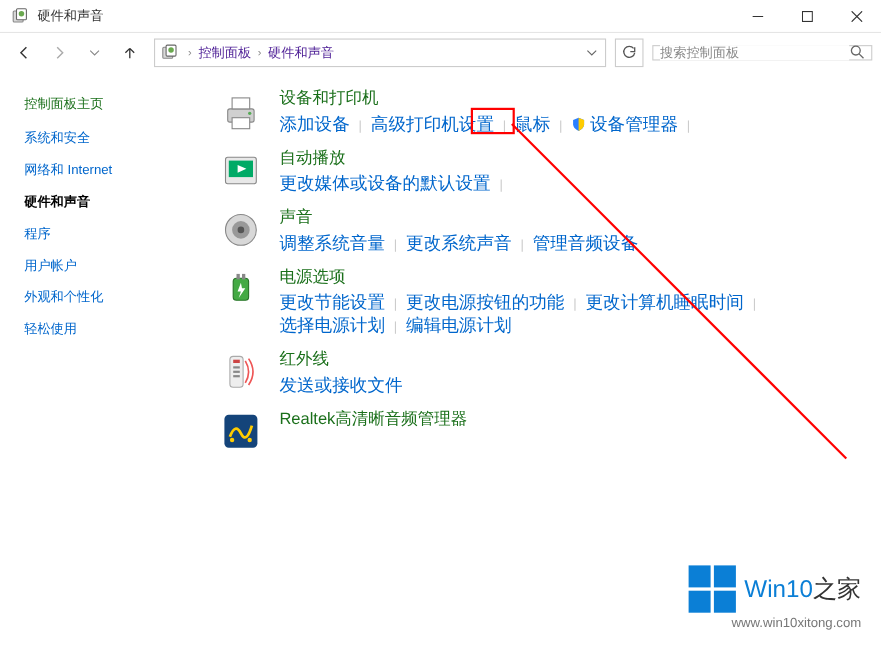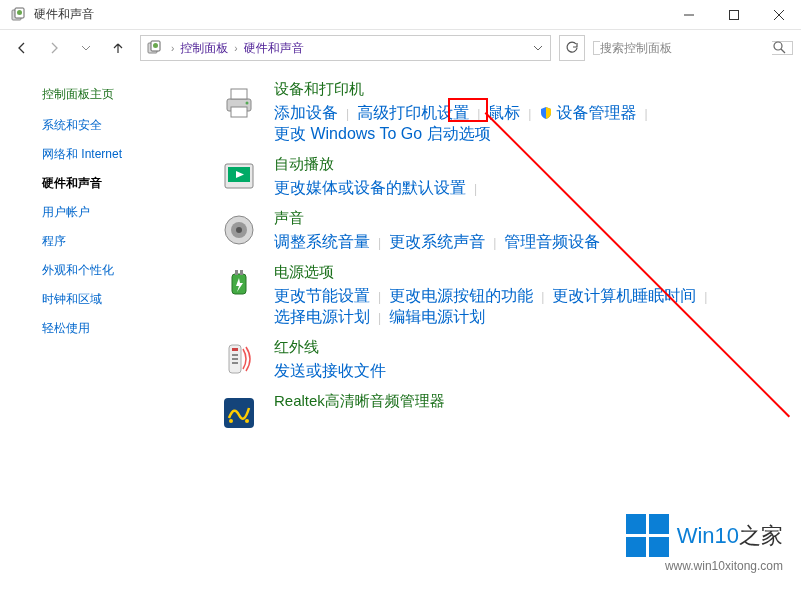--- a/index.html
+++ b/index.html
@@ -22,21 +22,21 @@
 .navbar .addrbox .sep { color: #888; padding: 0 2px; font-size: 10px; }
 .navbar .addrbox .spacer { flex: 1; }
 .navbar .addrbox .dropbtn { width: 18px; height: 22px; display: flex; align-items: center; justify-content: center; color: #666; border-left: 1px solid transparent; }
 .navbar .refbtn { width: 26px; height: 26px; border: 1px solid #ccc; display: flex; align-items: center; justify-content: center; color: #555; }
 .navbar .searchbox { width: 200px; height: 14px; border: 1px solid #ccc; display: flex; align-items: center; padding: 0 6px; margin-left: 4px; }
 .navbar .searchbox input { border: none; outline: none; flex: 1; font-size: 12px; color: #333; }
 .navbar .searchbox input::placeholder { color: #888; }
 .navbar .searchbox .sicon { color: #666; }
 
 
-.body { display: flex; height: calc(100% - 66px); position: relative; margin-left: 20px; }
+.body { display: flex; height: calc(100% - 66px); position: relative; }
 
 
 .sidebar { width: 190px; padding: 20px 0 0 22px; }
 .sidebar .sheading { color: #1a6f1a; font-size: 12px; margin-bottom: 14px; }
 .sidebar .sitem { color: #0066cc; font-size: 12px; margin-bottom: 12px; cursor: pointer; }
 .sidebar .sitem.active { color: #000; font-weight: bold; }
 
 
 .content { flex: 1; padding: 14px 10px 0 8px; }
 .catblock { display: flex; margin-bottom: 10px; align-items: flex-start; }
@@ -149,24 +149,23 @@
 </div>
 
 <div class="body">
 
   <div class="sidebar">
     <div class="sheading">控制面板主页</div>
     <div id="sidebar-items">
         <div class="sitem">系统和安全</div>
         <div class="sitem">网络和 Internet</div>
         <div class="sitem active">硬件和声音</div>
+        <div class="sitem">程序</div>
         <div class="sitem">用户帐户</div>
-        <div class="sitem">程序</div>
         <div class="sitem">外观和个性化</div>
-        <div class="sitem">时钟和区域</div>
         <div class="sitem">轻松使用</div>
       </div>
   </div>
 
   <div class="content" id="content-area">
       <div class="catblock">
         <div class="caticon">
           <svg width="40" height="40" viewBox="0 0 40 40">
             <rect x="8" y="18" width="24" height="12" rx="2" fill="#d0d0d0" stroke="#888"></rect>
             <rect x="12" y="8" width="16" height="10" fill="#fff" stroke="#888"></rect>
@@ -181,21 +180,20 @@
             <span class="csep">|</span>
             <span class="clink"><span>高级打印机设置</span></span>
             <span class="csep">|</span>
             <span class="clink"><span>鼠标</span></span>
             <span class="csep">|</span>
             <span class="clink"><span class="shield"><svg width="14" height="14" viewBox="0 0 14 14">
                   <path d="M7 1 L12 3 L12 7 Q12 11 7 13 Q2 11 2 7 L2 3 Z" fill="#2a7fff"></path>
                   <path d="M7 1 L12 3 L12 7 Q12 11 7 13 L7 1" fill="#ffcc00"></path>
                 </svg></span><span>设备管理器</span></span>
             <span class="csep">|</span>
-            <span class="clink"><span>更改 Windows To Go 启动选项</span></span>
           </div>
         </div>
       </div>
       <div class="catblock">
         <div class="caticon">
           <svg width="40" height="40" viewBox="0 0 40 40">
             <rect x="6" y="8" width="28" height="24" rx="2" fill="#e8e8e8" stroke="#888"></rect>
             <rect x="9" y="11" width="22" height="15" fill="#0a6"></rect>
             <path d="M17 15 L25 18.5 L17 22 Z" fill="#fff"></path>
           </svg>

